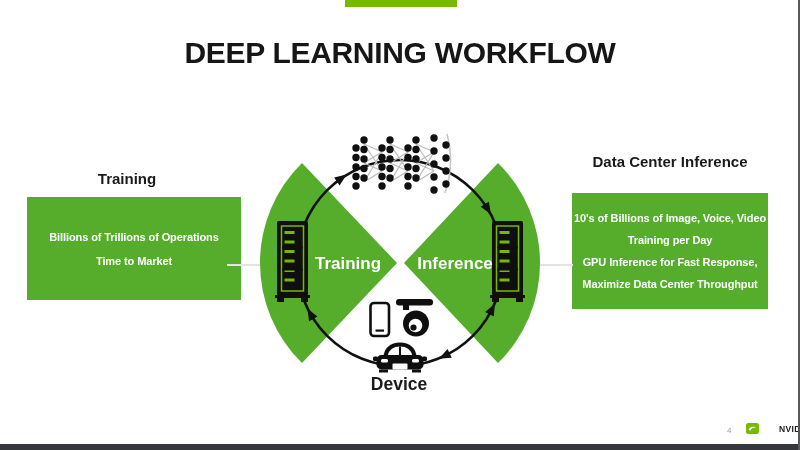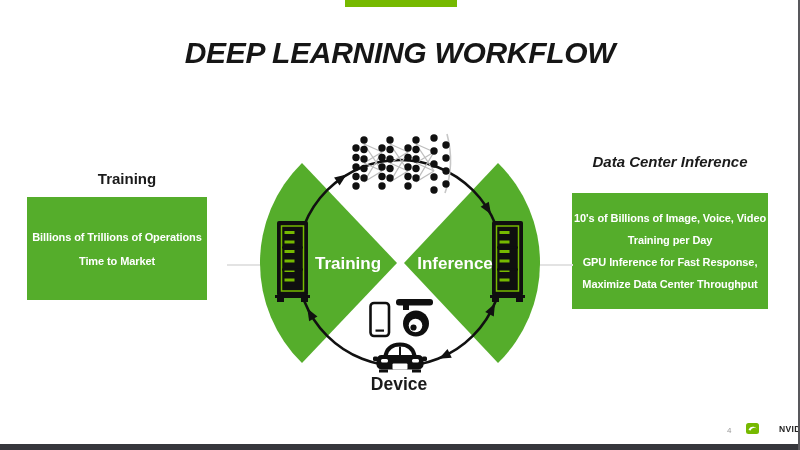--- a/index.html
+++ b/index.html
@@ -3,32 +3,32 @@
 <meta charset="utf-8">
 <style>
   html,body{margin:0;padding:0;background:#888;}
   .slide{
     position:relative;width:800px;height:450px;background:#ffffff;overflow:hidden;
     font-family:"Liberation Sans","DejaVu Sans",sans-serif;
   }
   .topbar{position:absolute;left:345px;top:0;width:112px;height:7px;background:#76b900;}
   .title{
     position:absolute;left:0;top:36px;width:800px;margin:0;text-align:center;
-    font-size:30px;font-weight:bold;letter-spacing:-0.3px;color:#161616;font-style:italic;
+    font-size:30px;font-weight:bold;letter-spacing:-0.3px;color:#161616;
   }
   .panel-heading{
     position:absolute;font-size:15px;font-weight:bold;color:#1a1a1a;text-align:center;
   }
   .heading-left{left:27px;top:170px;width:200px;}
-  .heading-right{left:572px;top:153px;width:196px;font-style:italic;}
+  .heading-right{left:572px;top:153px;width:196px;}
   .greenbox{
     position:absolute;background:#55ad2b;color:#ffffff;font-weight:bold;
     display:flex;flex-direction:column;justify-content:center;text-align:center;
   }
-  .box-left{left:27px;top:197px;width:180px;height:103px;font-size:11px;line-height:24px;letter-spacing:-0.1px;}
+  .box-left{left:27px;top:197px;width:214px;height:103px;font-size:11px;line-height:24px;letter-spacing:-0.1px;}
   .box-right{left:572px;top:193px;width:196px;height:116px;font-size:11px;line-height:22px;letter-spacing:-0.1px;}
   .connector{position:absolute;height:2px;background:#e3e3e3;}
   .conn-left{left:227px;top:264px;width:36px;}
   .conn-right{left:537px;top:264px;width:36px;}
   .diagram-svg{position:absolute;left:240px;top:128px;width:320px;height:274px;}
   .footer-bar{position:absolute;left:0;bottom:0;width:800px;height:6px;background:#36373c;}
   .right-border{position:absolute;right:0;top:0;width:2px;height:450px;background:#58585c;}
   .page-number{position:absolute;left:727px;top:426px;font-size:8px;color:#9a9a9a;}
   .brand{position:absolute;left:746px;top:423px;display:flex;align-items:center;gap:20px;}
   .brand-text{font-size:8.5px;font-weight:bold;color:#222;letter-spacing:0.4px;}

